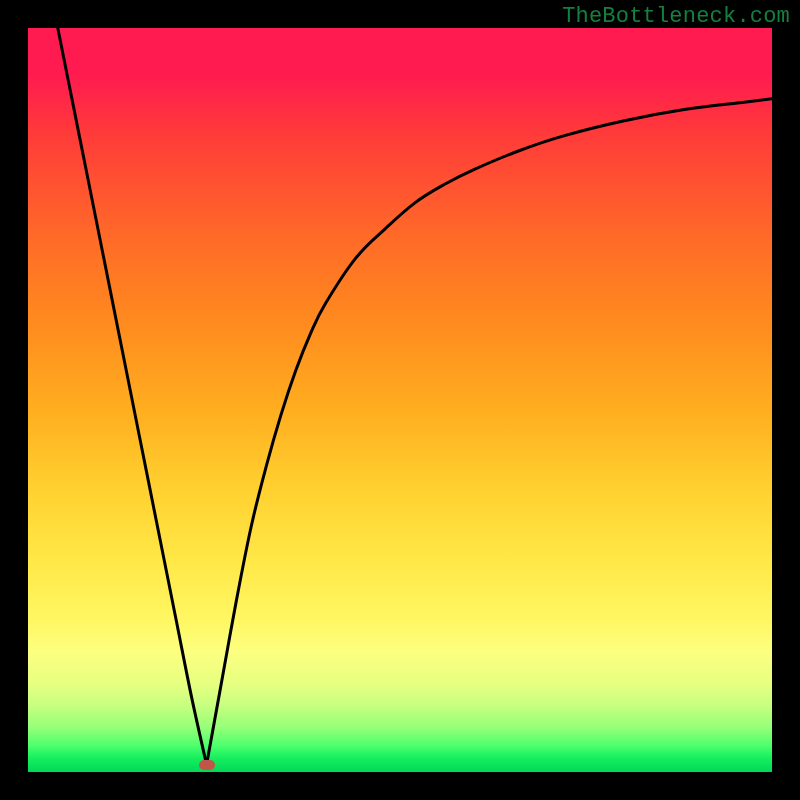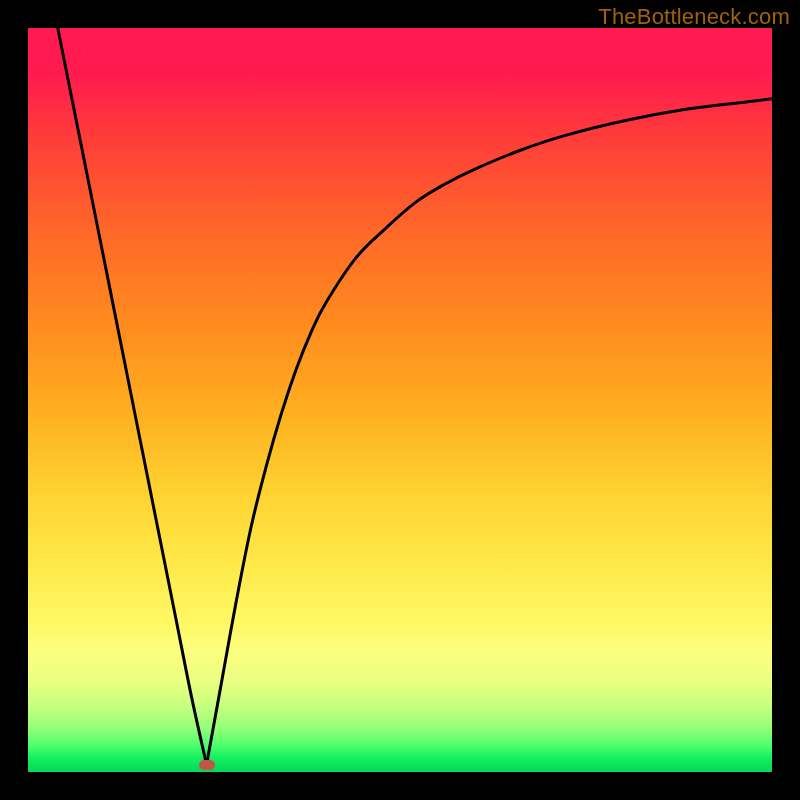--- a/index.html
+++ b/index.html
@@ -47,26 +47,27 @@
       #96ff78 94%,
       #4cff6c 96.5%,
       #18f060 98%,
       #00d858 100%
     );
   }
   .watermark {
     position: absolute;
     top: 4px;
     right: 10px;
-    color: #a16207;
+    color: #15803d;
     font-size: 22px;
     font-weight: 500;
     letter-spacing: 0.2px;
     z-index: 50;
     user-select: none;
+    font-family: Liberation Mono, monospace;
   }
   svg.curve {
     position: absolute;
     inset: 0;
   }
   .minpoint {
     position: absolute;
     width: 16px;
     height: 10px;
     border-radius: 5px;

